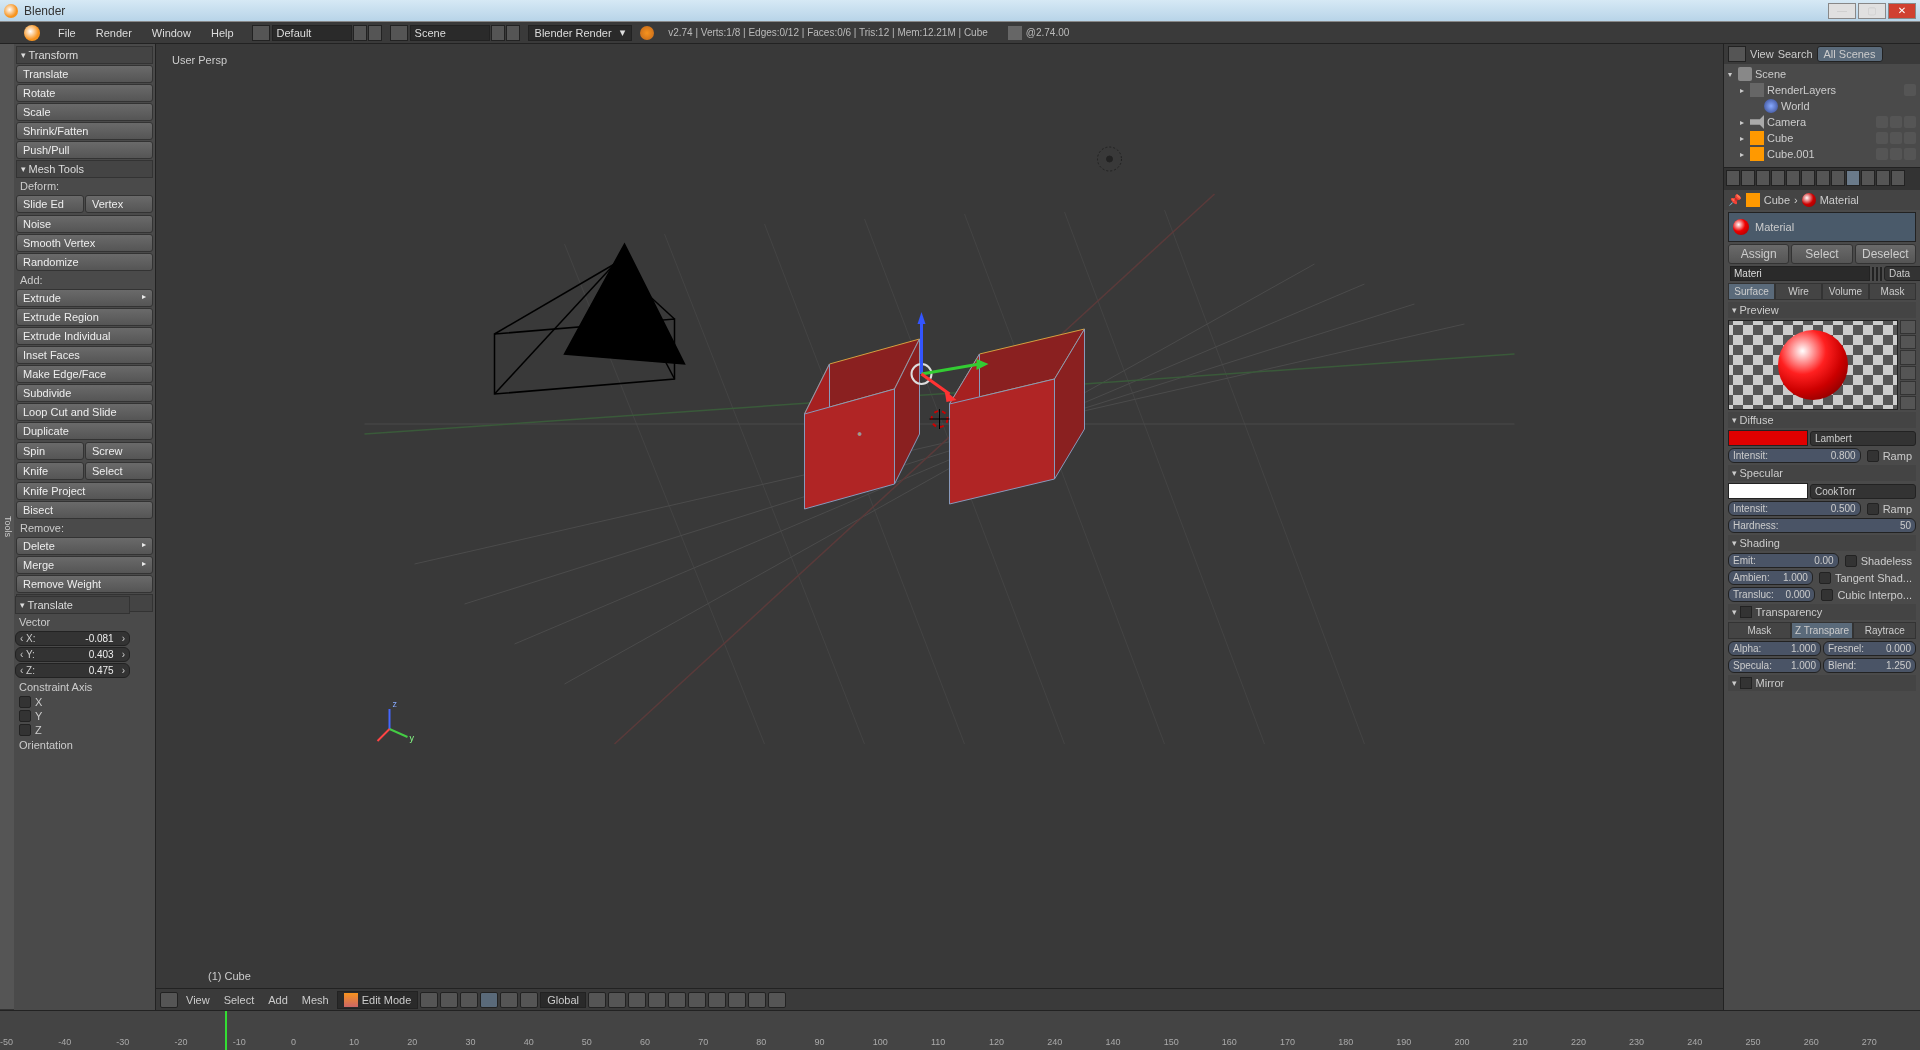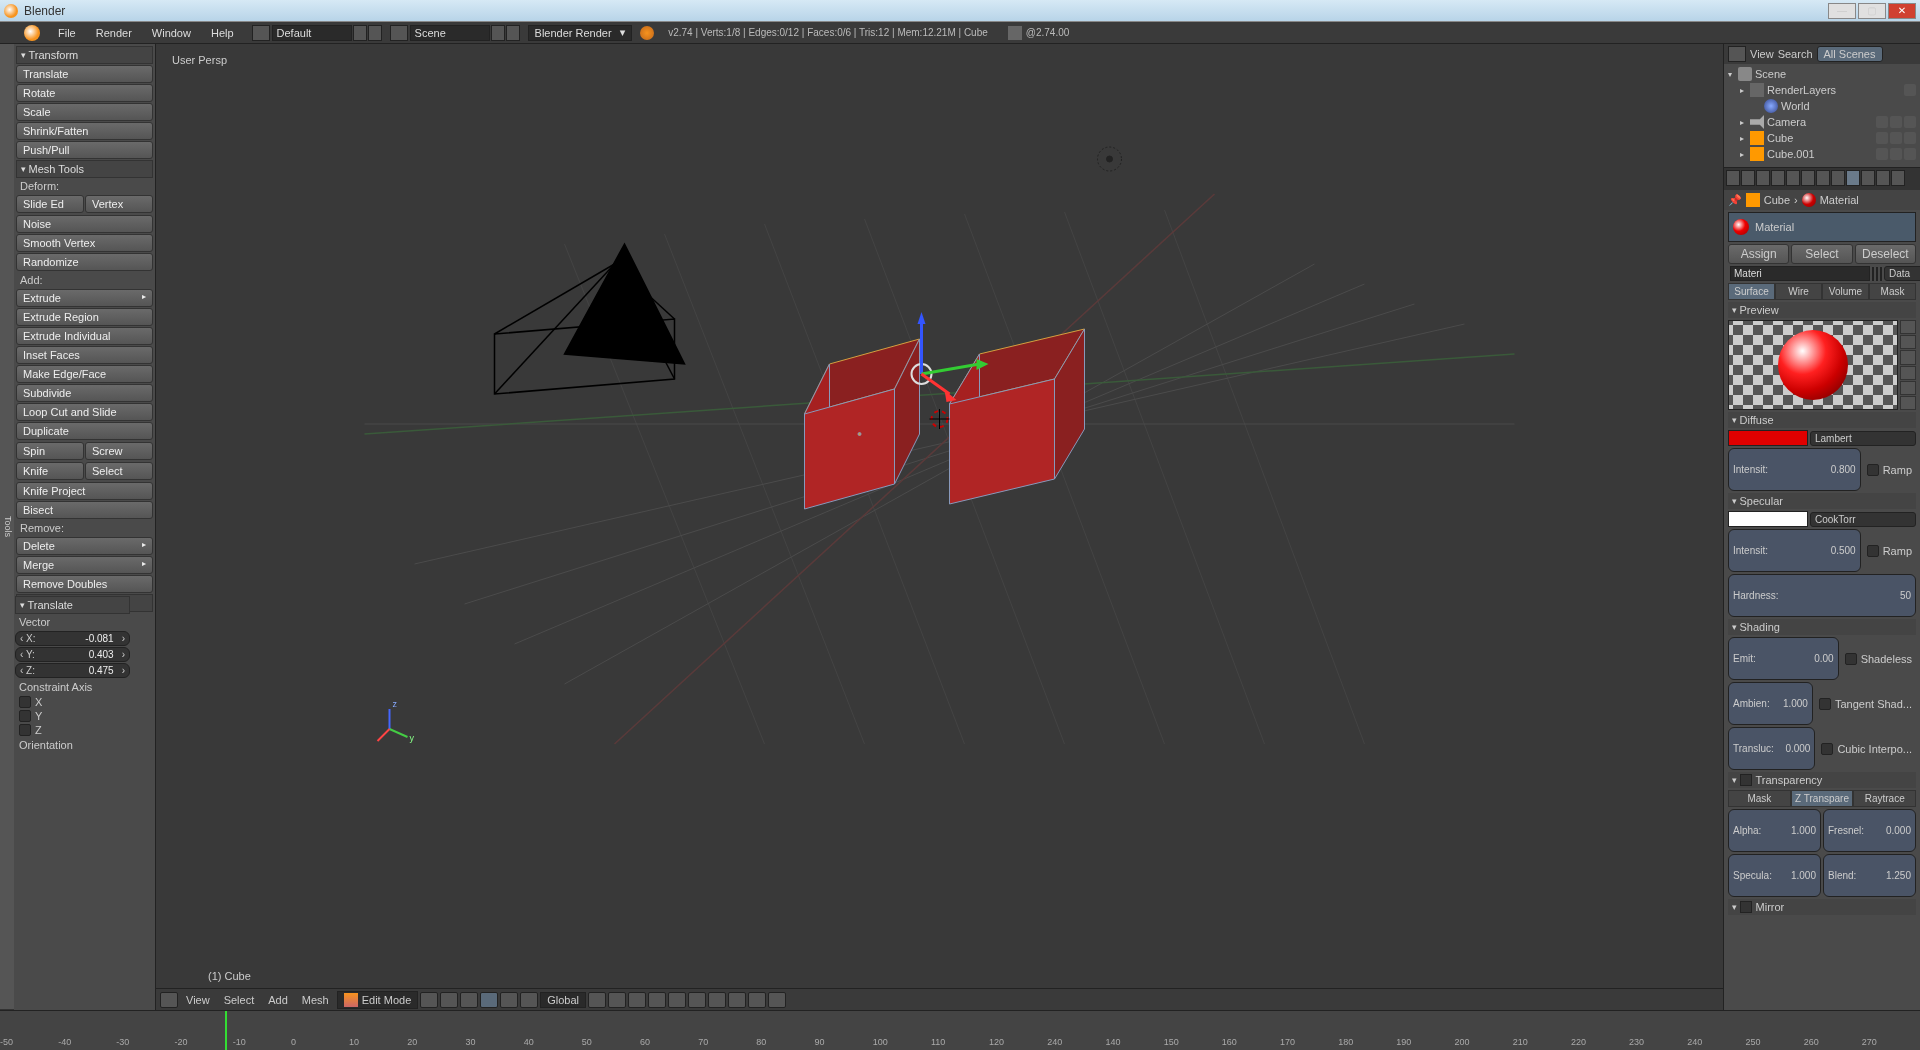--- a/index.html
+++ b/index.html
@@ -106,21 +106,21 @@
 
 .preview-box { margin: 2px 4px; height: 90px; display: flex; }
 .preview-img { flex: 1; background: repeating-conic-gradient(#ccc 0 25%, #555 0 50%) 50% / 20px 20px; display: flex; align-items: center; justify-content: center; border: 1px solid #222; }
 .preview-sphere { width: 70px; height: 70px; background: radial-gradient(circle at 35% 30%, #fff, #ff2020 35%, #cc0000 60%, #700 90%); border-radius: 50%; }
 .preview-side { width: 18px; display: flex; flex-direction: column; gap: 1px; padding-left: 2px; }
 .preview-side div { flex: 1; background: #555; border: 1px solid #333; }
 
 .color-swatch { width: 80px; height: 16px; border: 1px solid #222; }
 .prop-row { display: flex; gap: 2px; margin: 2px 4px; align-items: center; }
 .prop-row .sel { flex: 1; background: #333; border: 1px solid #222; padding: 1px 4px; font-size: 10px; border-radius: 3px; }
-.slider { flex: 1; background: #4a5466; border: 1px solid #222; padding: 15px 4px; font-size: 10px; border-radius: 6px; display: flex; }
+.slider { flex: 1; background: #4a5466; border: 1px solid #222; padding: 1px 4px; font-size: 10px; border-radius: 6px; display: flex; }
 .slider .sl { }
 .slider .sv { margin-left: auto; }
 
 
 .timeline { height: 62px; background: #3a3a3a; border-top: 1px solid #222; }
 .timeline-track { height: 42px; background: #444; position: relative; }
 .timeline-cursor { position: absolute; left: 225px; top: 0; bottom: 0; width: 2px; background: #3d3; }
 .timeline-ruler { position: absolute; bottom: 0; left: 0; right: 0; height: 16px; display: flex; font-size: 9px; color: #aaa; }
 .timeline-ruler span { position: absolute; }
 
@@ -206,21 +206,21 @@
       </div>
       <div class="tool-btn-row">
         <button class="tool-btn">Knife</button>
         <button class="tool-btn">Select</button>
       </div>
       <button class="tool-btn">Knife Project</button>
       <button class="tool-btn">Bisect</button>
       <div class="sublabel">Remove:</div>
       <button class="tool-btn dd">Delete</button>
       <button class="tool-btn dd">Merge</button>
-      <button class="tool-btn">Remove Doubles</button>
+      <button class="tool-btn">Remove Weight</button>
       <div class="panel-header">Weight Tools</div>
     </div>
   </div>
 
   <div class="lower-left">
     <div class="panel-header">Translate</div>
     <div class="sublabel">Vector</div>
     <div class="num-field">
         <span class="lbl">‹ X:</span>
         <span class="val">-0.081</span>

